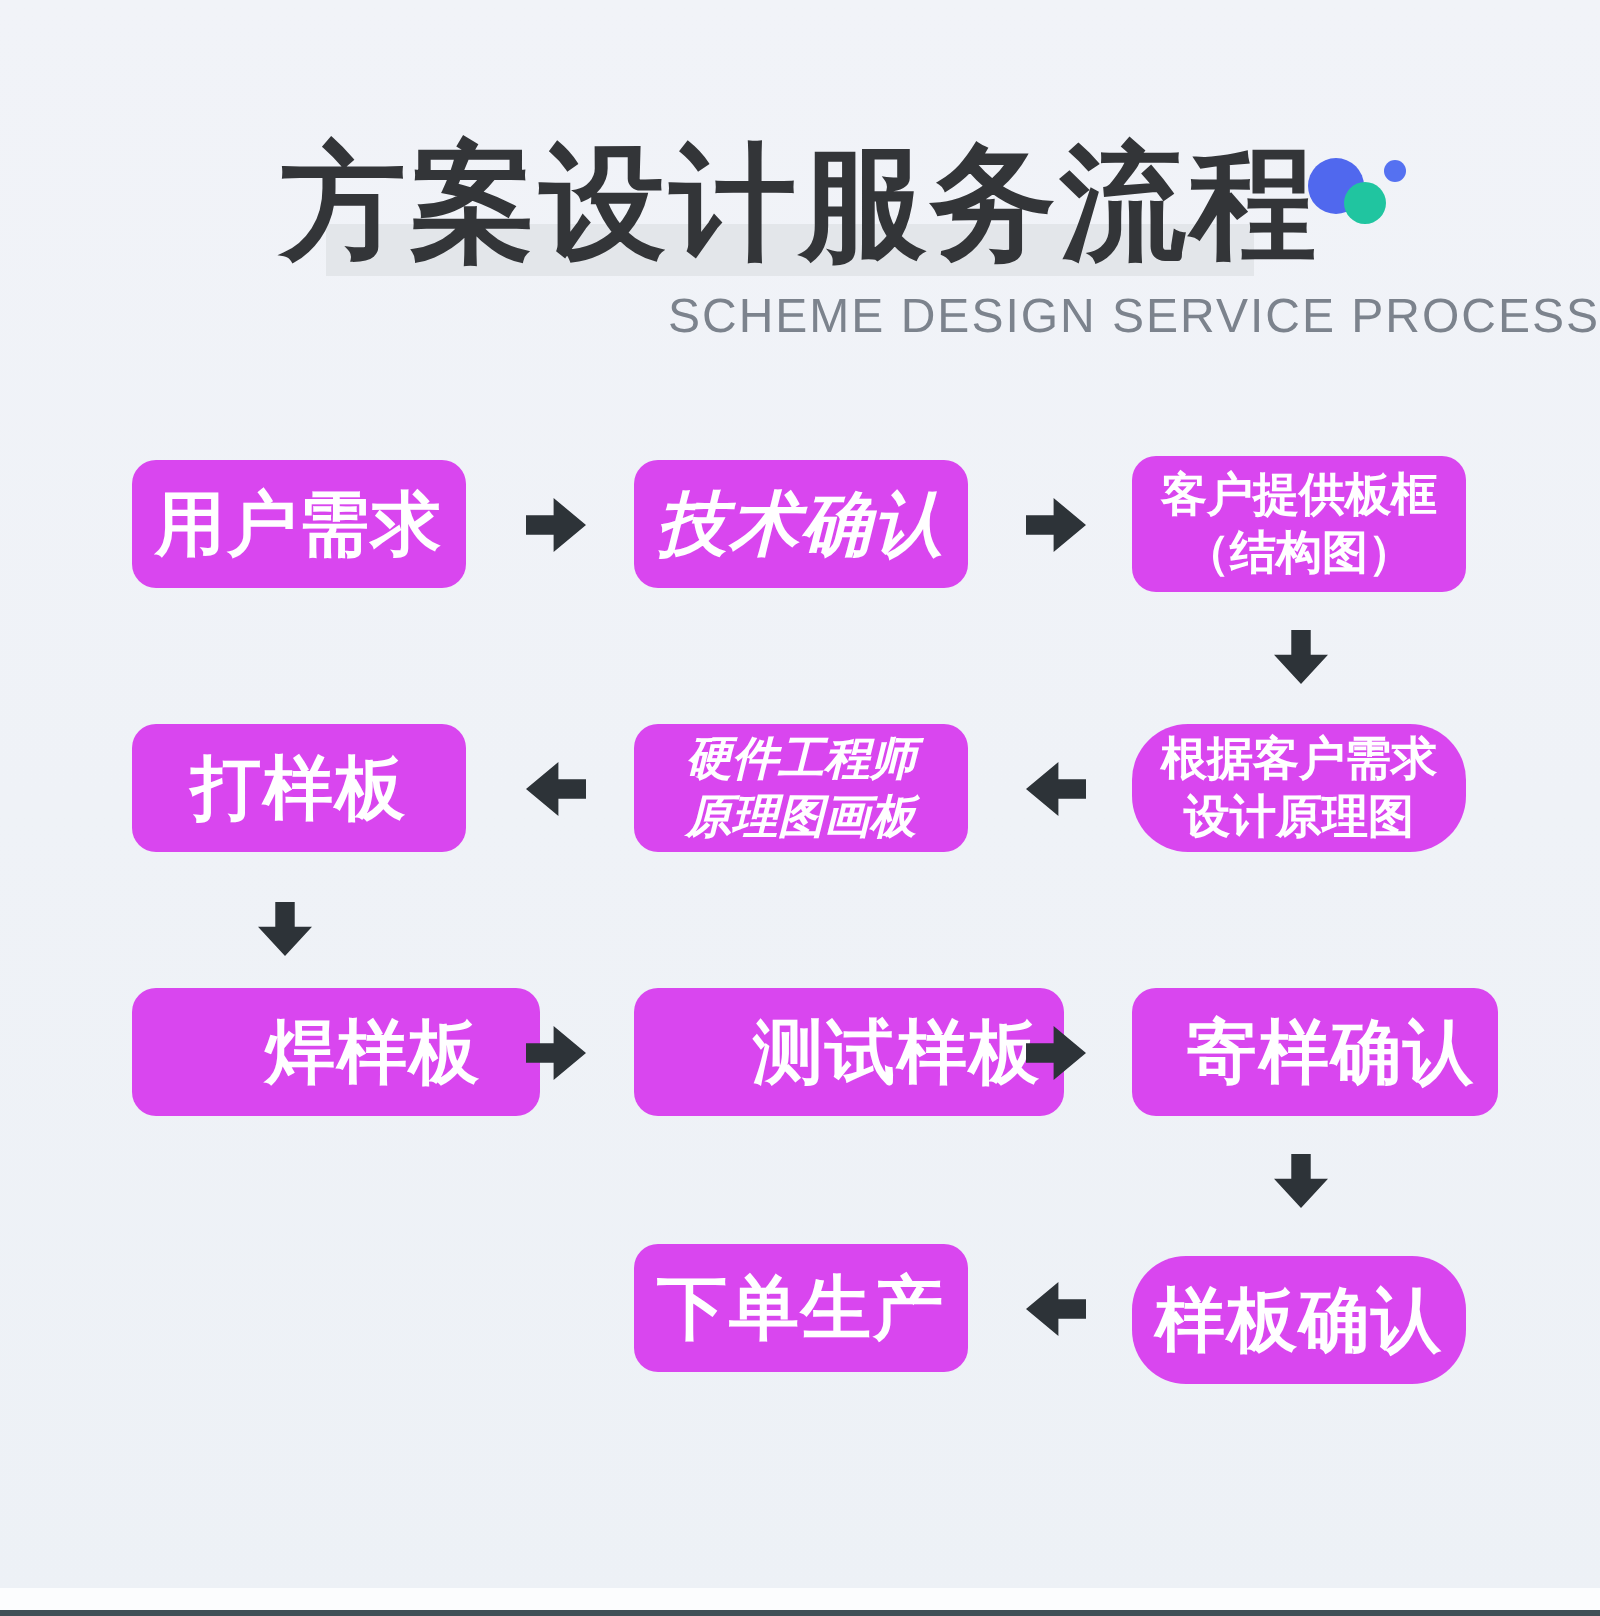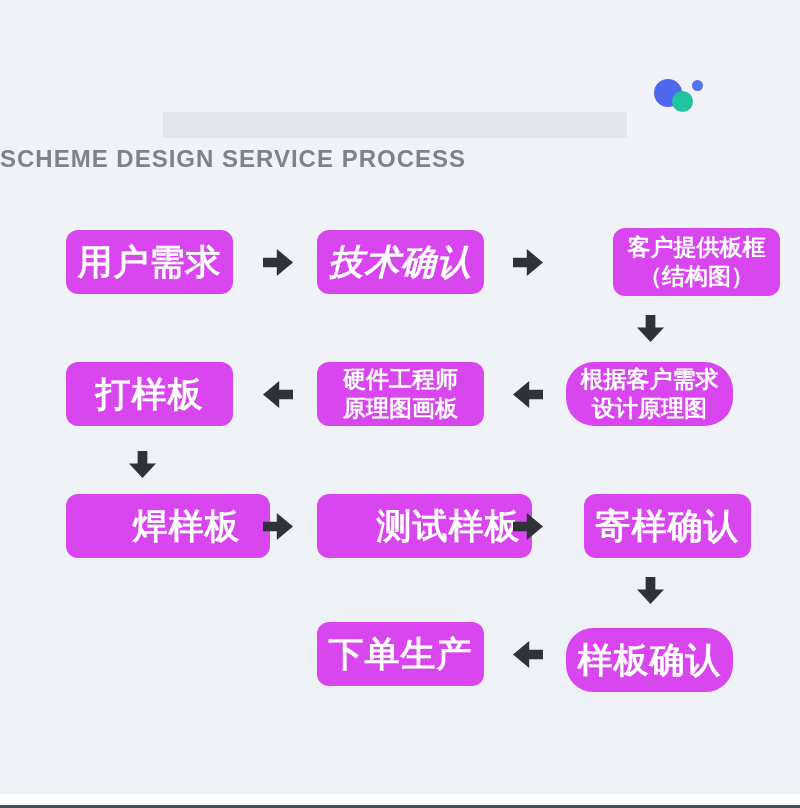--- a/index.html
+++ b/index.html
@@ -13,44 +13,44 @@
   .title-highlight{
     position:absolute;left:163px;top:112px;width:464px;height:26px;
     background:#e3e6ea;
   }
   .page-title{
     position:absolute;left:0;top:64px;width:800px;text-align:center;
     font-size:63px;font-weight:800;color:#333538;letter-spacing:2px;
     line-height:76px;white-space:nowrap;
   }
   .page-subtitle{
-    position:absolute;left:0;top:145px;width:800px;text-align:left;
-    font-size:24px;font-weight:700;color:#7c838d;letter-spacing:1px;
+    position:absolute;left:0;top:145px;width:800px;text-align:right;
+    font-size:24px;font-weight:400;color:#7c838d;letter-spacing:1px;
   }
   .deco{position:absolute;left:648px;top:76px;width:64px;height:48px;}
   .deco .c-big{position:absolute;left:6px;top:3px;width:28px;height:28px;border-radius:50%;background:#5068ee;}
   .deco .c-teal{position:absolute;left:24px;top:15px;width:21px;height:21px;border-radius:50%;background:#20c5a0;}
   .deco .c-small{position:absolute;left:44px;top:4px;width:11px;height:11px;border-radius:50%;background:#5571f1;}
   
   .box{
     position:absolute;width:167px;height:64px;background:#d946ef;border-radius:12px;
     color:#ffffff;display:flex;align-items:center;justify-content:center;
     font-weight:700;font-size:35px;text-align:center;white-space:pre-line;
     letter-spacing:1px;
   }
   .box.small{font-size:23px;line-height:29px;letter-spacing:0;}
   #n-user   {left:66px; top:230px;}
   #n-tech   {left:317px;top:230px;font-style:italic;}
-  #n-frame  {left:566px;top:228px;height:68px;margin-left:47px;}
+  #n-frame  {left:566px;top:228px;height:68px;}
   #n-design {left:566px;top:362px;border-radius:28px;}
-  #n-hw     {left:317px;top:362px;}
+  #n-hw     {left:317px;top:362px;font-style:italic;}
   #n-proof  {left:66px; top:362px;}
   #n-solder {left:66px; top:494px;padding-left:37px;}
   #n-test   {left:317px;top:494px;padding-left:48px;}
-  #n-send   {left:584px;top:494px;}
+  #n-send   {left:566px;top:494px;padding-left:16px;}
   #n-sample {left:566px;top:628px;border-radius:27px;}
   #n-order  {left:317px;top:622px;text-align:center;}
   
   .arrow{position:absolute;background:#2d3338;}
   .arrow.h{
     width:30px;height:27px;
     clip-path:polygon(0 32%,46% 32%,46% 0,100% 50%,46% 100%,46% 68%,0 68%);
   }
   .arrow.left{transform:scaleX(-1);}
   .arrow.v{
@@ -69,20 +69,21 @@
   #a10{left:513px;top:641px;}
   
   .footer-white{position:absolute;left:0;top:794px;width:800px;height:11px;background:#fcfdfe;}
   .footer-line {position:absolute;left:0;top:805px;width:800px;height:3px;background:#3f4f56;}
 </style>
 </head>
 <body>
 
 <div class="header">
   <div class="title-highlight"></div>
+  <div class="page-title">方案设计服务流程</div>
   <div class="page-subtitle">SCHEME DESIGN SERVICE PROCESS</div>
   <div class="deco">
     <span class="c-big"></span>
     <span class="c-teal"></span>
     <span class="c-small"></span>
   </div>
 </div>
 
 <div class="box" id="n-user">用户需求</div>
 <div class="box" id="n-tech">技术确认</div>

